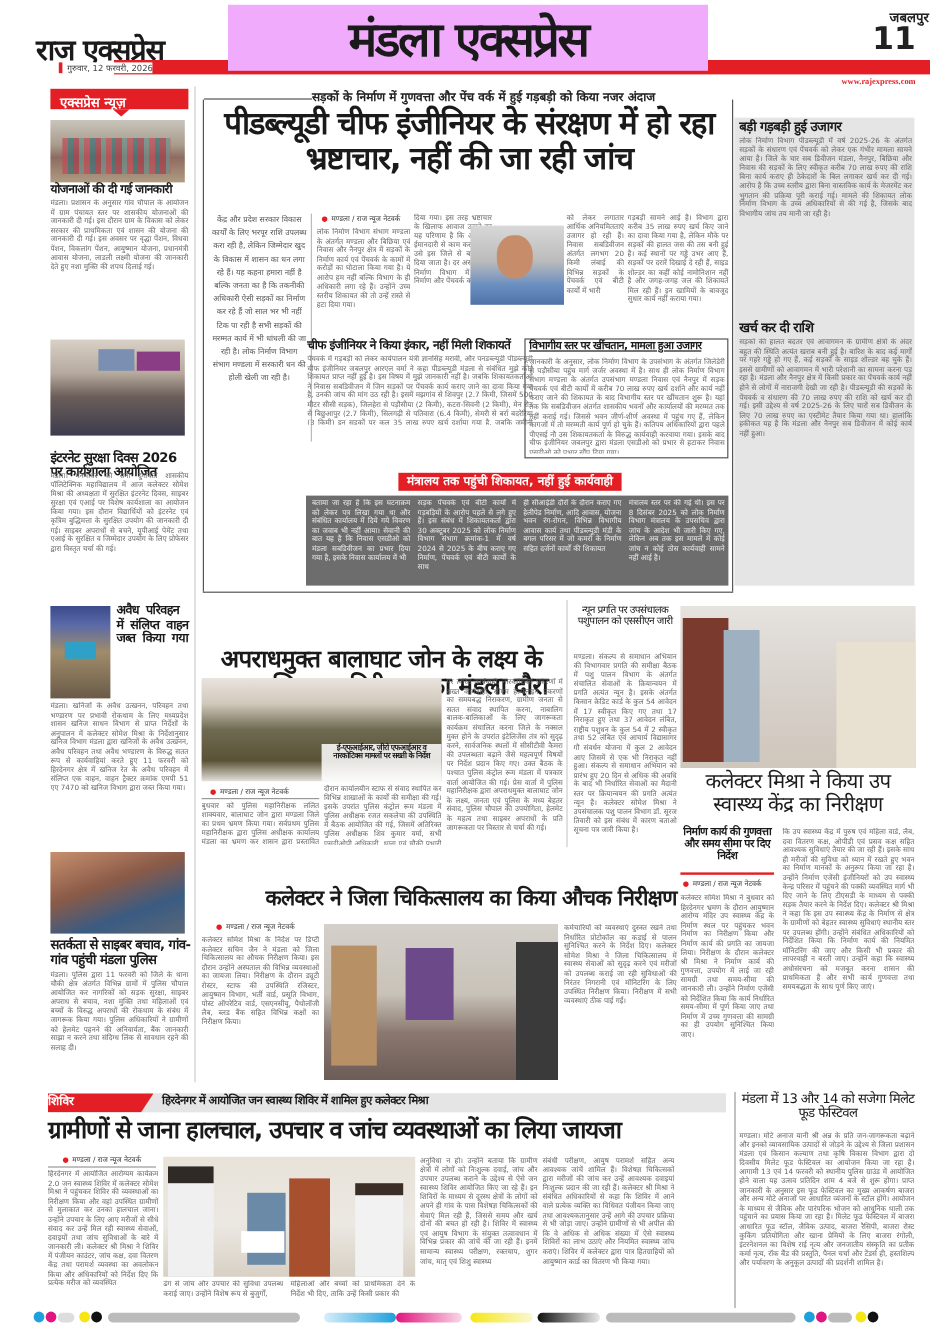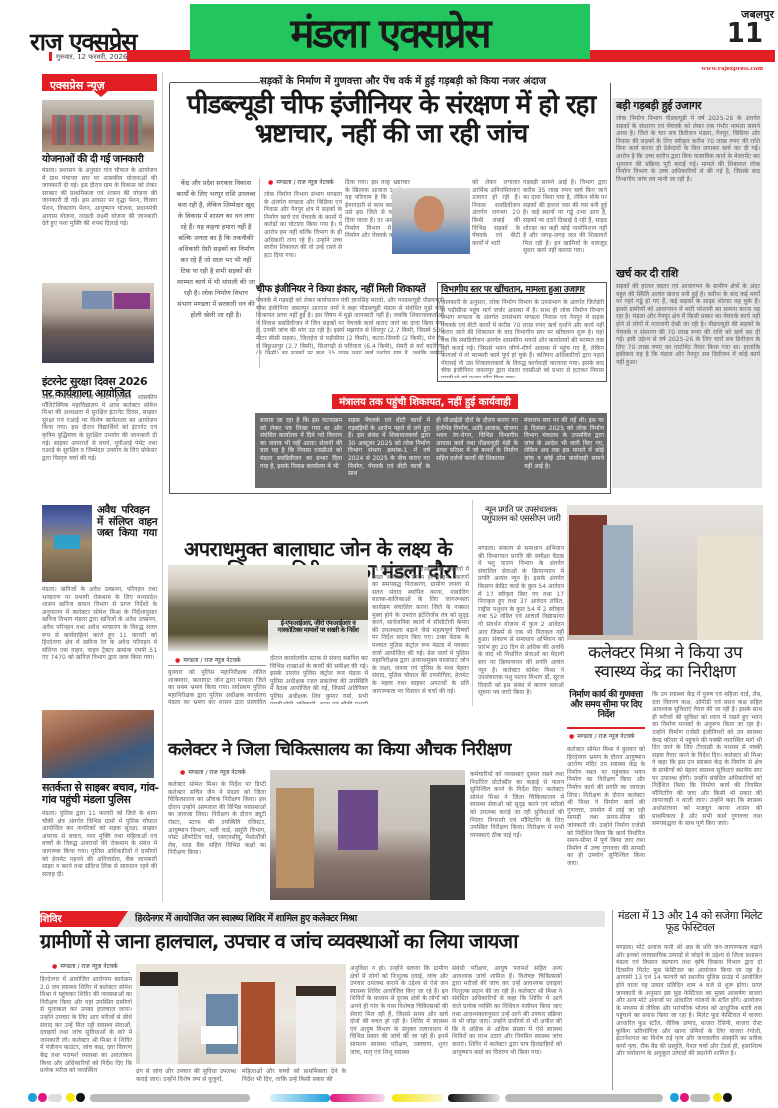--- a/index.html
+++ b/index.html
@@ -23,21 +23,21 @@
   .darkbox { background: #6d6d6d; color: #eee; }
   .dot { position: absolute; width: 9px; height: 9px; border-radius: 50%; }
   .pill { position: absolute; height: 8px; border-radius: 4px; background: #bbb; }
 </style>
 </head>
 <body>
 
 <div class="abs hd-brand">राज एक्सप्रेस</div>
 <div class="abs hd-bar"></div>
 <div class="abs hd-date" style="background:#fff;margin-left:17px;">गुरुवार, 12 फरवरी, 2026</div>
-<div class="abs hd-title" style="background:#22c55e;">मंडला एक्सप्रेस</div>
+<div class="abs hd-title" style="background:#f0abfc;">मंडला एक्सप्रेस</div>
 <div class="abs hd-city">जबलपुर</div>
 <div class="abs hd-page">11</div>
 <div class="abs hd-url">www.rajexpress.com</div>
 
 <div class="abs" style="left:42px;top:74px;width:115px;height:17px;background:#e31e24;">
   <span style="color:#fff;font-weight:bold;font-size:11px;padding-left:8px;line-height:17px;">एक्सप्रेस न्यूज़</span>
 </div>
 <div class="abs" style="left:94px;top:91px;width:0;height:0;border-left:7px solid transparent;border-right:7px solid transparent;border-top:6px solid #e31e24;"></div>
 
 <div class="abs photo" style="left:42px;top:100px;width:112px;height:52px;background:linear-gradient(180deg,#c9c4bb 0%,#a89c8c 40%,#8d6c60 60%,#b09b82 100%);">
@@ -122,21 +122,21 @@
   <div style="position:absolute;left:36px;top:20px;width:30px;height:110px;background:#9fb0c0;"></div>
   <div style="position:absolute;left:130px;top:30px;width:66px;height:105px;background:#e8e0d0;"></div>
 </div>
 <div class="abs hl" style="left:567px;top:643px;width:196px;font-size:17px;text-align:center;font-weight:normal;">कलेक्टर मिश्रा ने किया उप स्वास्थ्य केंद्र का निरीक्षण</div>
 <div class="abs hl" style="left:567px;top:690px;width:78px;font-size:9px;text-align:center;">निर्माण कार्य की गुणवत्ता और समय सीमा पर दिए निर्देश</div>
 <div class="abs" style="left:567px;top:727px;width:78px;height:2px;background:#e31e24;"></div>
 <div class="abs byline" style="left:569px;top:732px;">मण्डला / राज न्यूज नेटवर्क</div>
 <div class="abs txt" style="left:567px;top:745px;width:78px;height:150px;">कलेक्टर सोमेश मिश्रा ने बुधवार को हिरदेनगर भ्रमण के दौरान आयुष्मान आरोग्य मंदिर उप स्वास्थ्य केंद्र के निर्माण स्थल पर पहुंचकर भवन निर्माण का निरीक्षण किया और निर्माण कार्य की प्रगति का जायजा लिया। निरीक्षण के दौरान कलेक्टर श्री मिश्रा ने निर्माण कार्य की गुणवत्ता, उपयोग में लाई जा रही सामग्री तथा समय-सीमा की जानकारी ली। उन्होंने निर्माण एजेंसी को निर्देशित किया कि कार्य निर्धारित समय-सीमा में पूर्ण किया जाए तथा निर्माण में उच्च गुणवत्ता की सामग्री का ही उपयोग सुनिश्चित किया जाए।</div>
 <div class="abs txt" style="left:652px;top:690px;width:110px;height:210px;">कि उप स्वास्थ्य केंद्र में पुरुष एवं महिला वार्ड, लैब, दवा वितरण कक्ष, ओपीडी एवं प्रसव कक्ष सहित आवश्यक सुविधाएं तैयार की जा रही हैं। इसके साथ ही मरीजों की सुविधा को ध्यान में रखते हुए भवन का निर्माण मानकों के अनुरूप किया जा रहा है। उन्होंने निर्माण एजेंसी इंजीनियरों को उप स्वास्थ्य केन्द्र परिसर में पहुंचने की पक्की व्यवस्थित मार्ग भी दिए जाने के लिए टीएसडी के माध्यम से पक्की सड़क तैयार करने के निर्देश दिए। कलेक्टर श्री मिश्रा ने कहा कि इस उप स्वास्थ्य केंद्र के निर्माण से क्षेत्र के ग्रामीणों को बेहतर स्वास्थ्य सुविधाएं स्थानीय स्तर पर उपलब्ध होंगी। उन्होंने संबंधित अधिकारियों को निर्देशित किया कि निर्माण कार्य की नियमित मॉनिटरिंग की जाए और किसी भी प्रकार की लापरवाही न बरती जाए। उन्होंने कहा कि स्वास्थ्य अधोसंरचना को मजबूत करना शासन की प्राथमिकता है और सभी कार्य गुणवत्ता तथा समयबद्धता के साथ पूर्ण किए जाएं।</div>
 
-<div class="abs hl" style="left:168px;top:740px;width:396px;font-size:17.5px;text-align:left;">कलेक्टर ने जिला चिकित्सालय का किया औचक निरीक्षण</div>
+<div class="abs hl" style="left:168px;top:740px;width:396px;font-size:17.5px;text-align:right;">कलेक्टर ने जिला चिकित्सालय का किया औचक निरीक्षण</div>
 <div class="abs byline" style="left:180px;top:768px;">मण्डला / राज न्यूज नेटवर्क</div>
 <div class="abs txt" style="left:168px;top:780px;width:98px;height:120px;">कलेक्टर सोमेश मिश्रा के निर्देश पर डिप्टी कलेक्टर सचिन जैन ने मंडला को जिला चिकित्सालय का औचक निरीक्षण किया। इस दौरान उन्होंने अस्पताल की विभिन्न व्यवस्थाओं का जायजा लिया। निरीक्षण के दौरान ड्यूटी रोस्टर, स्टाफ की उपस्थिति रजिस्टर, आयुष्मान विभाग, भर्ती वार्ड, प्रसूति विभाग, पोस्ट ऑपरेटिव वार्ड, एसएनसीयू, पैथोलॉजी लैब, ब्लड बैंक सहित विभिन्न कक्षों का निरीक्षण किया।</div>
 <div class="abs photo" style="left:270px;top:770px;width:195px;height:130px;background:linear-gradient(180deg,#d4d0ca 0%,#c8c2b8 45%,#8a7870 70%,#6c5c56 100%);">
   <div style="position:absolute;left:6px;top:18px;width:38px;height:100px;background:#b89066;"></div>
   <div style="position:absolute;left:68px;top:20px;width:40px;height:60px;background:#6c4a8a;"></div>
   <div style="position:absolute;left:160px;top:15px;width:35px;height:115px;background:#3a3a3a;"></div>
 </div>
 <div class="abs txt" style="left:470px;top:770px;width:94px;height:130px;">कर्मचारियों को व्यवस्थाएं दुरुस्त रखने तथा निर्धारित प्रोटोकॉल का कड़ाई से पालन सुनिश्चित करने के निर्देश दिए। कलेक्टर सोमेश मिश्रा ने जिला चिकित्सालय में स्वास्थ्य सेवाओं को सुदृढ़ करने एवं मरीजों को उपलब्ध कराई जा रही सुविधाओं की निरंतर निगरानी एवं मॉनिटरिंग के लिए उपस्थित निरीक्षण किया। निरीक्षण में सभी व्यवस्थाएं ठीक पाई गईं।</div>
 
 <div class="abs" style="left:40px;top:911px;width:565px;height:16px;background:#e5e5e5;"></div>

